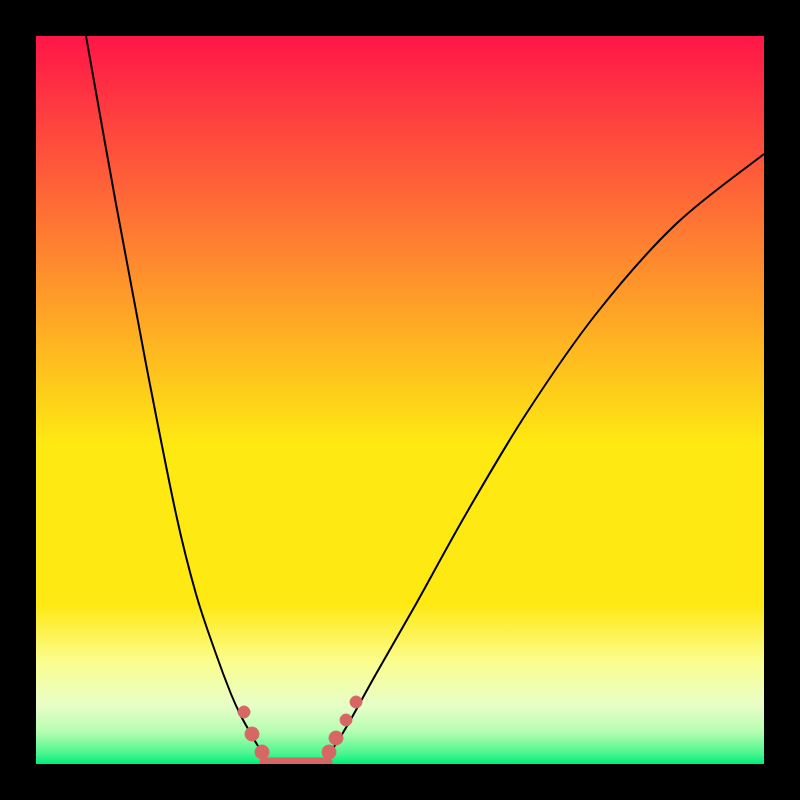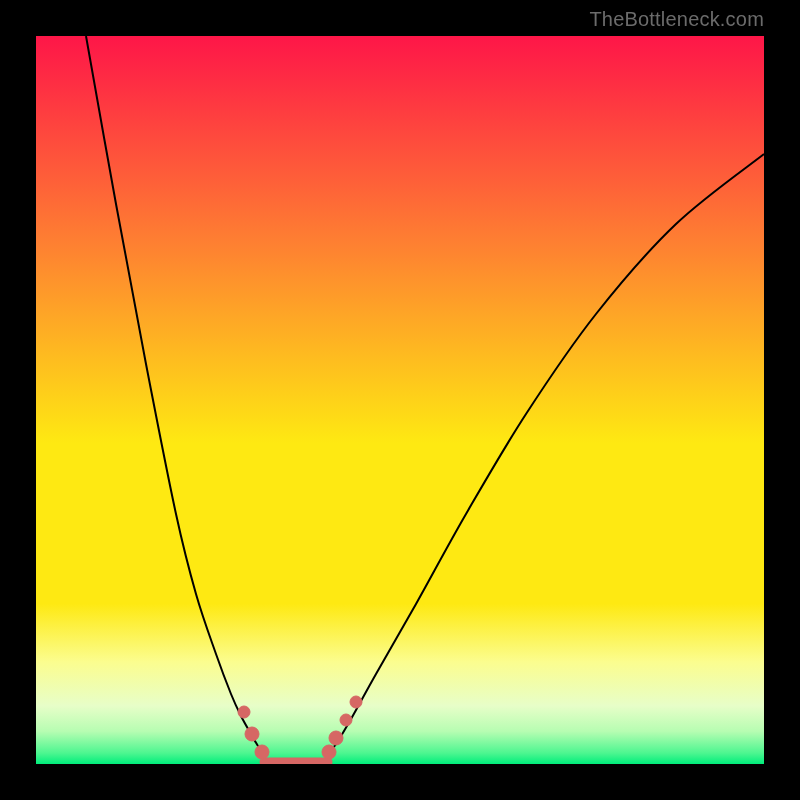--- a/index.html
+++ b/index.html
@@ -50,21 +50,20 @@
     fill: none;
     stroke: #d66764;
     stroke-width: 9;
     stroke-linecap: round;
   }
 </style>
 </head>
 <body>
 
 <div class="frame">
-  <div class="watermark">TheBottleneck.com</div>
   <div class="plot-area">
     <svg class="gradient" viewBox="0 0 728 728" preserveAspectRatio="none">
       <defs>
         <linearGradient id="bg" x1="0" y1="0" x2="0" y2="1">
           <stop id="g0" offset="0%" stop-color="#fe1648"></stop>
           <stop id="g1" offset="28.000000000000004%" stop-color="#fe7e32"></stop>
           <stop id="g2" offset="56.00000000000001%" stop-color="#fee912"></stop>
           <stop id="g3" offset="78%" stop-color="#fee912"></stop>
           <stop id="g4" offset="86%" stop-color="#fbfd8f"></stop>
           <stop id="g5" offset="92%" stop-color="#e7fec8"></stop>

